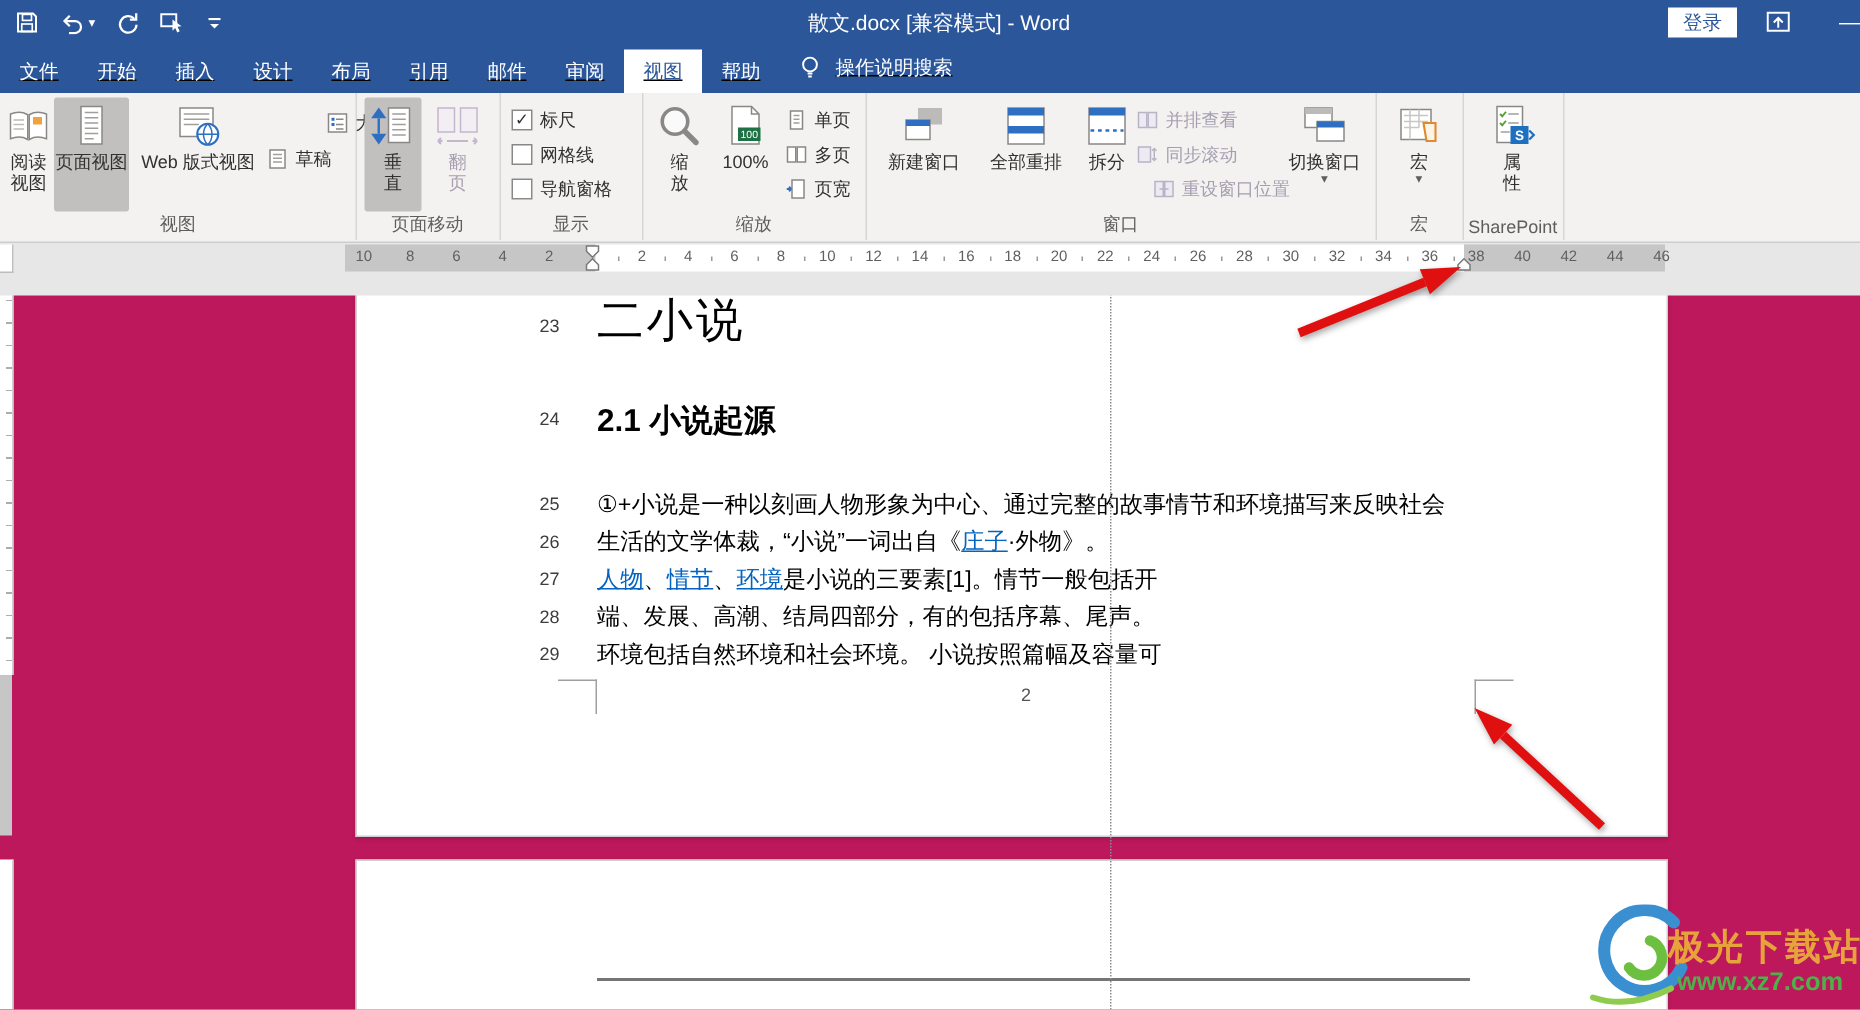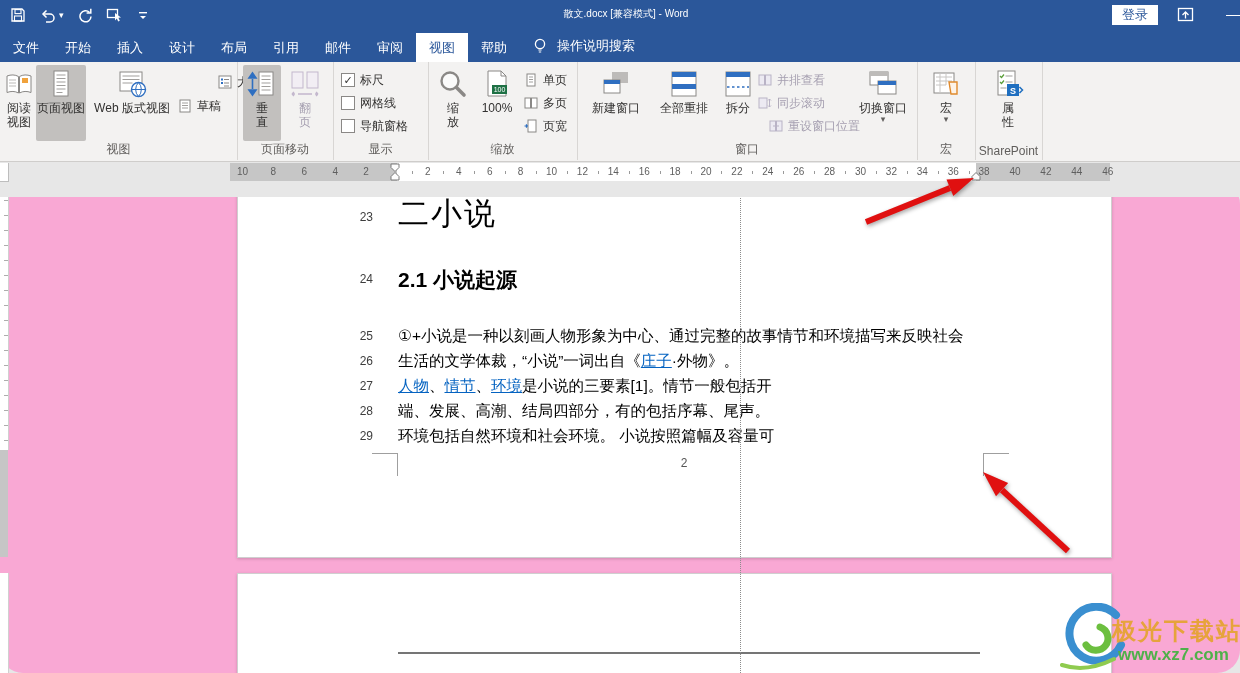--- a/index.html
+++ b/index.html
@@ -6,26 +6,26 @@
   body{
     width:1240px;height:673px;position:relative;overflow:hidden;
     background:#e7e7e7;
     font-family:"Liberation Sans","DejaVu Sans",sans-serif;
     -webkit-font-smoothing:antialiased;
   }
   
   #titlebar{position:absolute;left:0;top:0;width:1240px;height:30px;background:#2b579a;color:#fff;z-index:10;}
   #qat{position:absolute;left:10px;top:3px;display:flex;align-items:center;gap:13px;height:24px;}
   .qatbtn{display:flex;align-items:center;gap:2px;cursor:default;}
-  #title-text{position:absolute;left:12px;right:0;top:7px;text-align:center;font-size:10px;color:#fff;}
+  #title-text{position:absolute;left:12px;right:0;top:7px;text-align:center;font-size:14px;color:#fff;}
   #signin-btn{position:absolute;right:82px;top:5px;width:46px;height:20px;background:#fff;color:#2b579a;font-size:13px;text-align:center;line-height:20px;}
   #ribbon-display-btn{position:absolute;right:46px;top:6px;}
   #min-btn{position:absolute;right:-6px;top:4px;width:20px;height:20px;color:#fff;font-size:14px;line-height:20px;}
   
-  #tabrow{position:absolute;left:0;top:30px;width:1240px;height:32px;background:#2b579a;display:flex;align-items:center;z-index:9;}
+  #tabrow{position:absolute;left:0;top:30px;width:1240px;height:32px;background:#2b579a;display:flex;align-items:flex-start;z-index:9;text-decoration:underline;}
   .tab{height:29px;display:flex;align-items:center;padding:0 13px;color:#fff;font-size:13px;white-space:nowrap;}
   .tab.active{background:#fff;color:#2b579a;}
   #tab-search{display:flex;align-items:center;gap:9px;color:#fff;font-size:13px;height:29px;margin-left:12px;}
   
   #ribbon{position:absolute;left:0;top:62px;width:1240px;height:99px;background:#f3f2f1;border-bottom:1px solid #cfcdcb;z-index:8;}
   .rgroup{position:absolute;top:0;height:98px;border-right:1px solid #d8d6d4;}
   .glabel{position:absolute;bottom:2px;left:0;width:100%;text-align:center;font-size:12px;color:#605e5c;white-space:nowrap;}
   .bigbtn{position:absolute;top:3px;height:76px;text-align:center;font-size:12px;color:#323130;border-radius:2px;}
   .bigbtn .bicon{margin:3px auto 1px auto;width:32px;height:32px;}
   .bigbtn .blabel{line-height:14px;white-space:nowrap;}
@@ -40,21 +40,21 @@
   #vruler-corner{position:absolute;left:0;top:2px;width:8px;height:18px;background:#fff;border-right:1px solid #bdbdbd;border-bottom:1px solid #bdbdbd;}
   #hruler{position:absolute;left:230px;top:2px;width:880px;height:18px;font-size:10px;color:#5f5f5f;}
   .rseg{position:absolute;top:0;height:18px;}
   #rseg-left{left:0;width:167px;background:#c6c6c6;}
   #rseg-body{left:167px;width:579px;background:#fff;}
   #rseg-right{left:746px;width:134px;background:#c6c6c6;}
   .rnum{position:absolute;top:3px;transform:translateX(-50%);}
   .rtick{position:absolute;top:8px;width:1px;height:3px;background:#9a9a9a;}
   #ruler-markers{position:absolute;left:0;top:0;width:880px;height:18px;}
   
-  #docarea{position:absolute;left:0;top:181px;width:1240px;height:492px;background:#f9a8d4;z-index:1;border-radius:23px;}
+  #docarea{position:absolute;left:0;top:181px;width:1240px;height:492px;background:#be185d;z-index:1;}
   #vruler-page1{position:absolute;left:0;top:5px;width:8px;height:264px;background:#fff;border-right:1px solid #d0d0d0;
      background-image:repeating-linear-gradient(to bottom,transparent 0 14px,#adadad 14px 15px);background-size:4px 100%;background-repeat:no-repeat;background-position:right;}
   #vruler-margin{position:absolute;left:0;top:269px;width:8px;height:107px;background:#c6c6c6;}
   #vruler-page2{position:absolute;left:0;top:392px;width:8px;height:100px;background:#fff;border-right:1px solid #d0d0d0;}
   .page{position:absolute;left:237px;width:873px;background:#fff;border:1px solid #cfcfcf;box-shadow:0 1px 3px rgba(0,0,0,.18);}
   #page1{top:4px;height:371px;}
   #page2{top:392px;height:101px;}
   .docrow{position:absolute;left:0;width:100%;}
   .lnum{position:absolute;left:105px;width:30px;text-align:right;font-size:12px;color:#3d3d3d;}
   .ltext{position:absolute;left:160px;white-space:nowrap;color:#000;}

